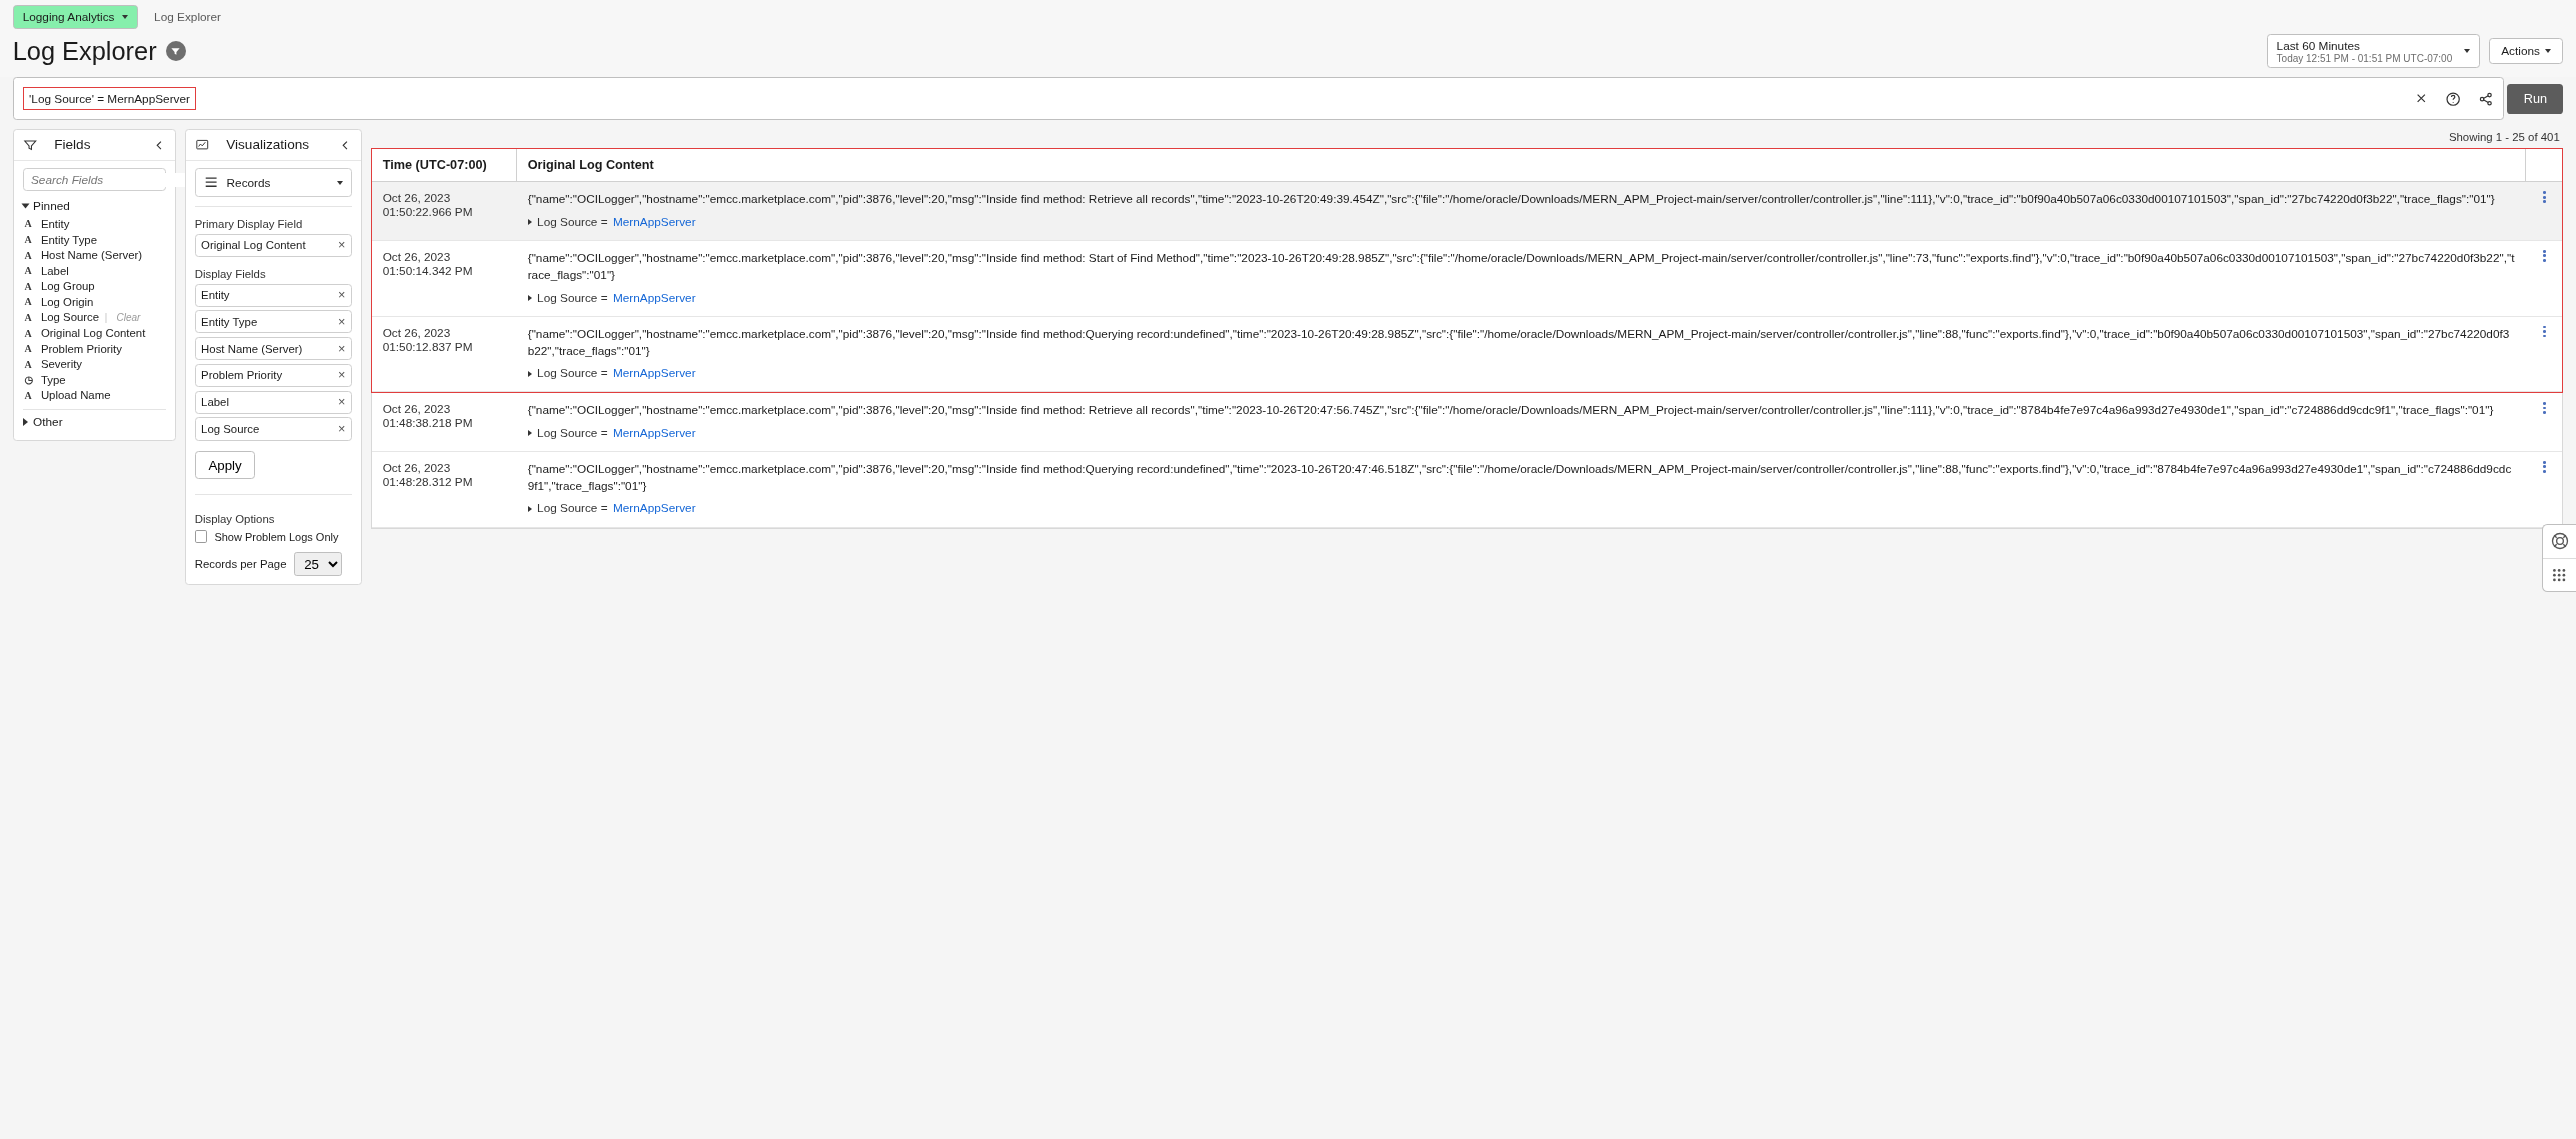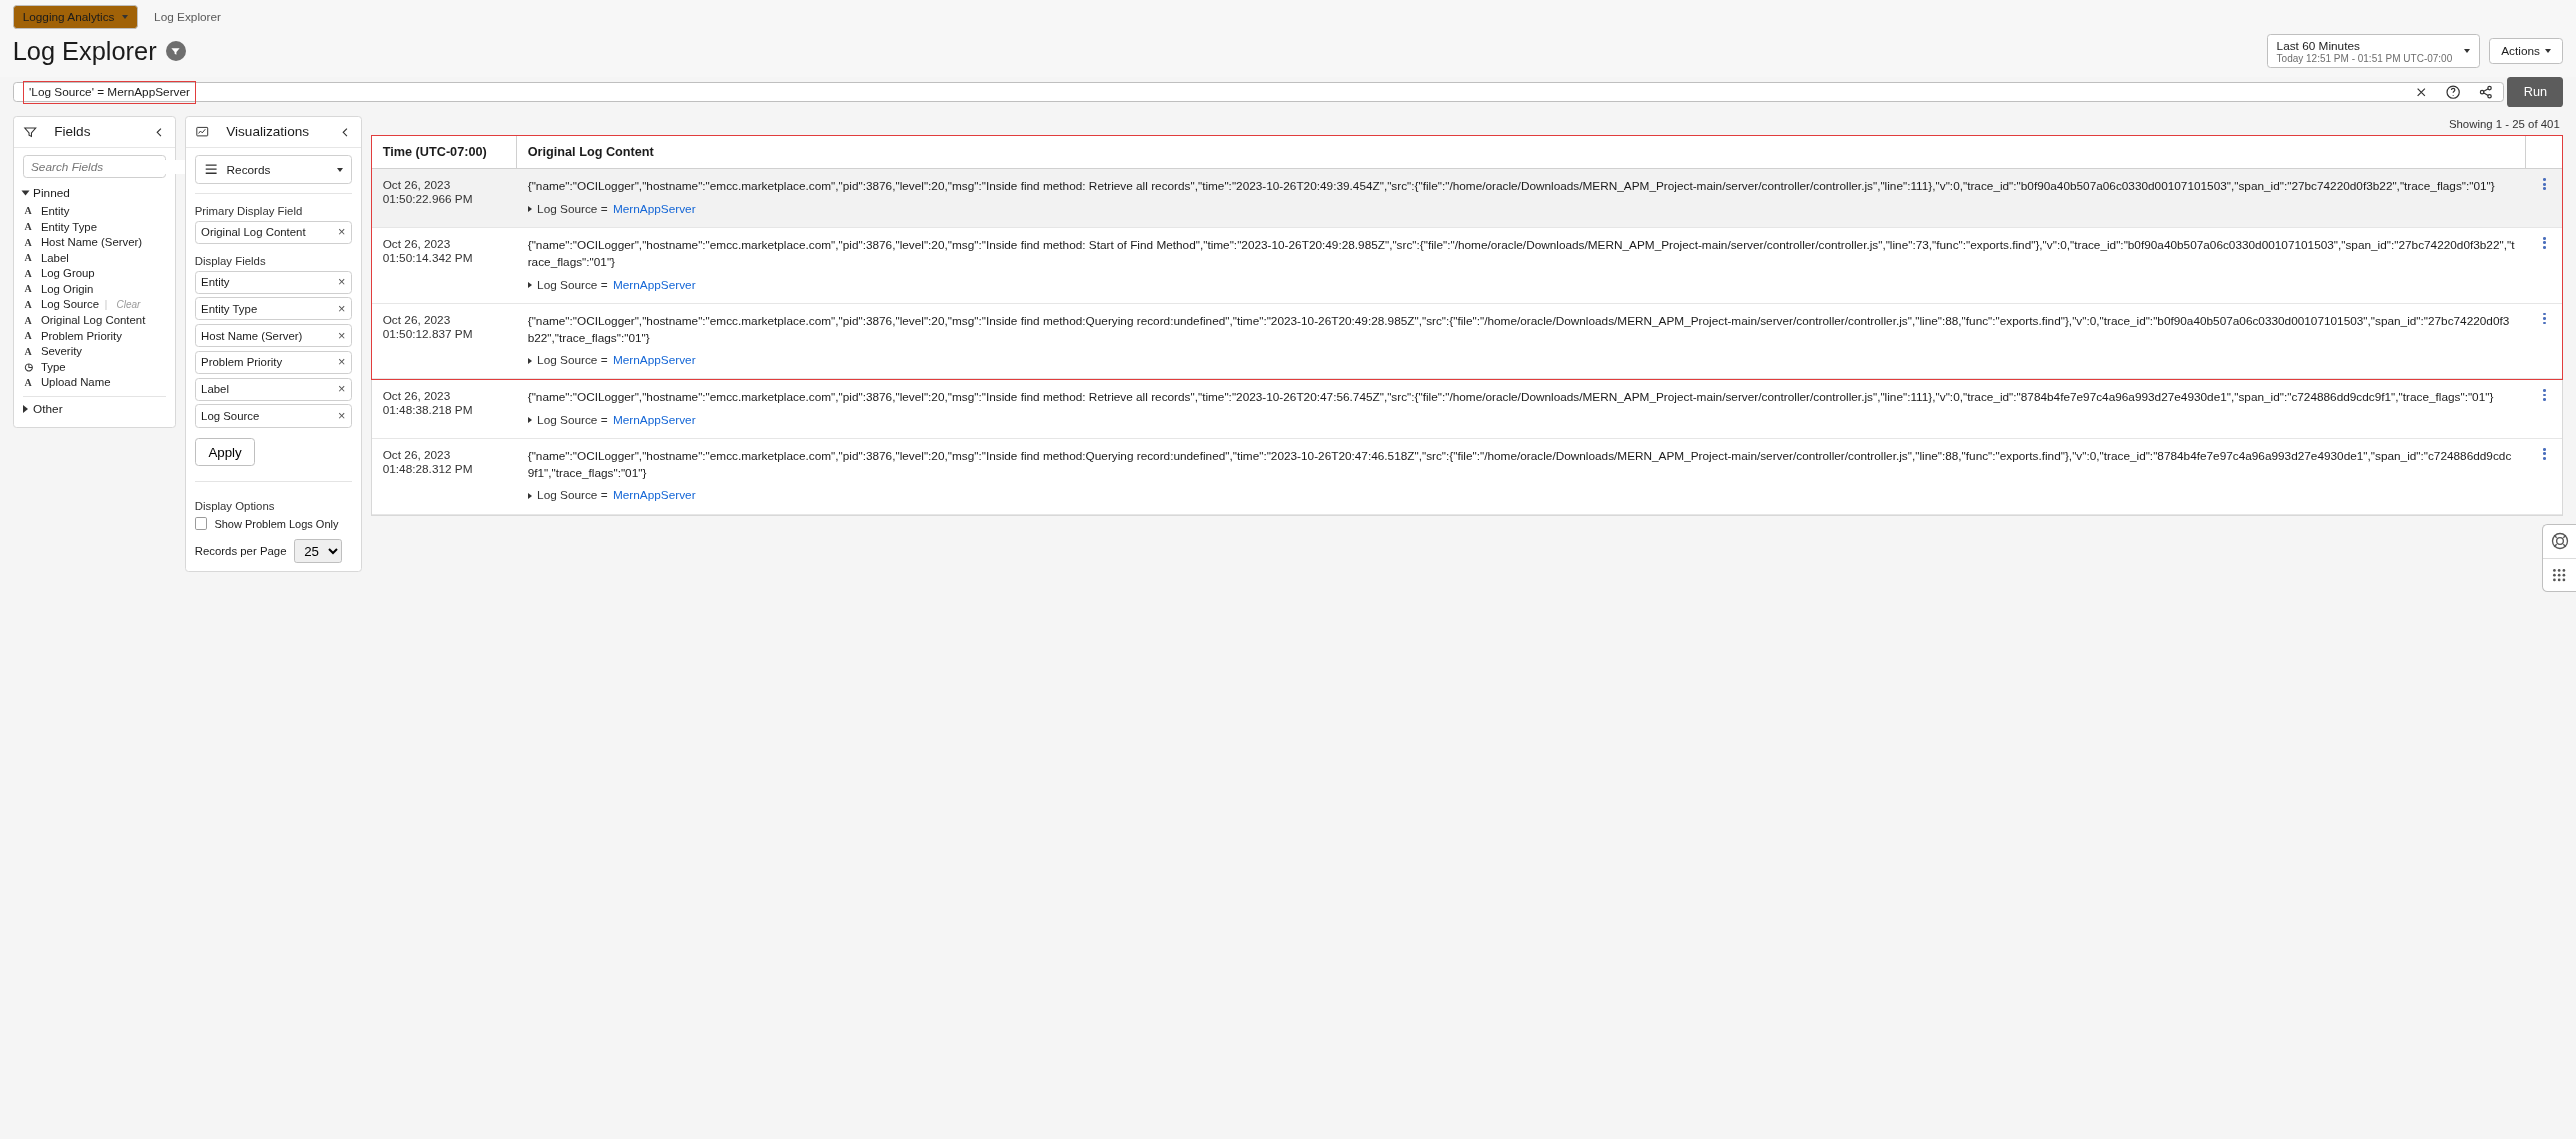--- a/index.html
+++ b/index.html
@@ -1,36 +1,36 @@
 <!DOCTYPE html>
 <html style="font-size:14.5px"><head>
 <meta charset="utf-8">
 <style>
   * { box-sizing: border-box; margin: 0; padding: 0; }
   body { font-family: -apple-system, BlinkMacSystemFont, "Segoe UI", Helvetica, Arial, sans-serif; font-size: 11.8px; color: #1b1b1b; background: #f5f5f5; }
   
   .topstrip { display:flex; align-items:center; gap:16.3px; padding:5.4px 12.7px 1.8px 12.7px; background:#f7f7f7; }
-  .dd { background:#a16207; border:0.9px solid #bfbfbf; border-radius:3.6px; padding:3.6px 9px; display:flex; align-items:center; gap:7.3px; cursor:pointer; font-size:11.8px;}
+  .dd { background:#86efac; border:0.9px solid #bfbfbf; border-radius:3.6px; padding:3.6px 9px; display:flex; align-items:center; gap:7.3px; cursor:pointer; font-size:11.8px;}
   .chev { width:0;height:0;border-left:3.6px solid transparent;border-right:3.6px solid transparent;border-top:4.5px solid #333; }
   .crumb { color:#595959; }
 
   
   .titlebar { display:flex; align-items:center; justify-content:space-between; padding:3.6px 12.7px 9px 12.7px; background:#f7f7f7; }
   .titlebar h1 { font-size:25.4px; font-weight:500; display:flex; align-items:center; gap:9px;}
   .filt-icon { width:20px;height:20px;border-radius:50%;background:#6e6e6e;display:flex;align-items:center;justify-content:center;color:#fff; }
   .filt-icon svg{width:11px;height:11px;fill:#fff;}
   .tr-right { display:flex; align-items:center; gap:9px; }
   .timebox { background:#fff; border:0.9px solid #bfbfbf; border-radius:3.6px; padding:3.6px 27px 3.6px 9px; min-width:209px; position:relative; cursor:pointer;}
   .timebox .sub { font-size:10px; color:#6d6d6d; }
   .timebox .chev { position:absolute; right:9px; top:50%; transform:translateY(-50%); }
   .btn-outline { background:#fff; border:0.9px solid #bfbfbf; border-radius:3.6px; padding:5.4px 11px; display:flex; align-items:center; gap:5.4px; cursor:pointer;}
 
   
   .querywrap { padding:0 12.7px 9px 12.7px; display:flex; align-items:center; gap:3.6px; }
-  .querybox { flex:1; background:#fff; border:0.9px solid #bfbfbf; border-radius:3.6px; padding:0 9px; height:20px; display:flex; align-items:center; justify-content:space-between; }
+  .querybox { flex:1; background:#fff; border:0.9px solid #bfbfbf; border-radius:3.6px; padding:0 9px; height:43px; display:flex; align-items:center; justify-content:space-between; }
   .querytext { border:1.8px solid #e13d3d; padding:3.6px 5.4px; font-size:11.8px; font-family:inherit; }
   .queryicons { display:flex; align-items:center; gap:16.3px; color:#333; }
   .qicon { cursor:pointer; display:flex; }
   .runbtn { background:#5c5c5c; color:#fff; border:none; border-radius:3.6px; padding:0 16.3px; height:30px; font-size:12.7px; cursor:pointer;}
 
   
   .cols { display:flex; gap:9px; padding:0 12.7px 18px 12.7px; align-items:flex-start; }
   .panel { background:#fff; border:0.9px solid #d8d8d8; border-radius:3.6px; }
   .panelhead { display:flex; align-items:center; justify-content:space-between; padding:7.3px 9px; border-bottom:0.9px solid #e6e6e6; }
   .panelhead .hleft { display:flex; align-items:center; gap:17px; font-size:13.6px; font-weight:500;}

